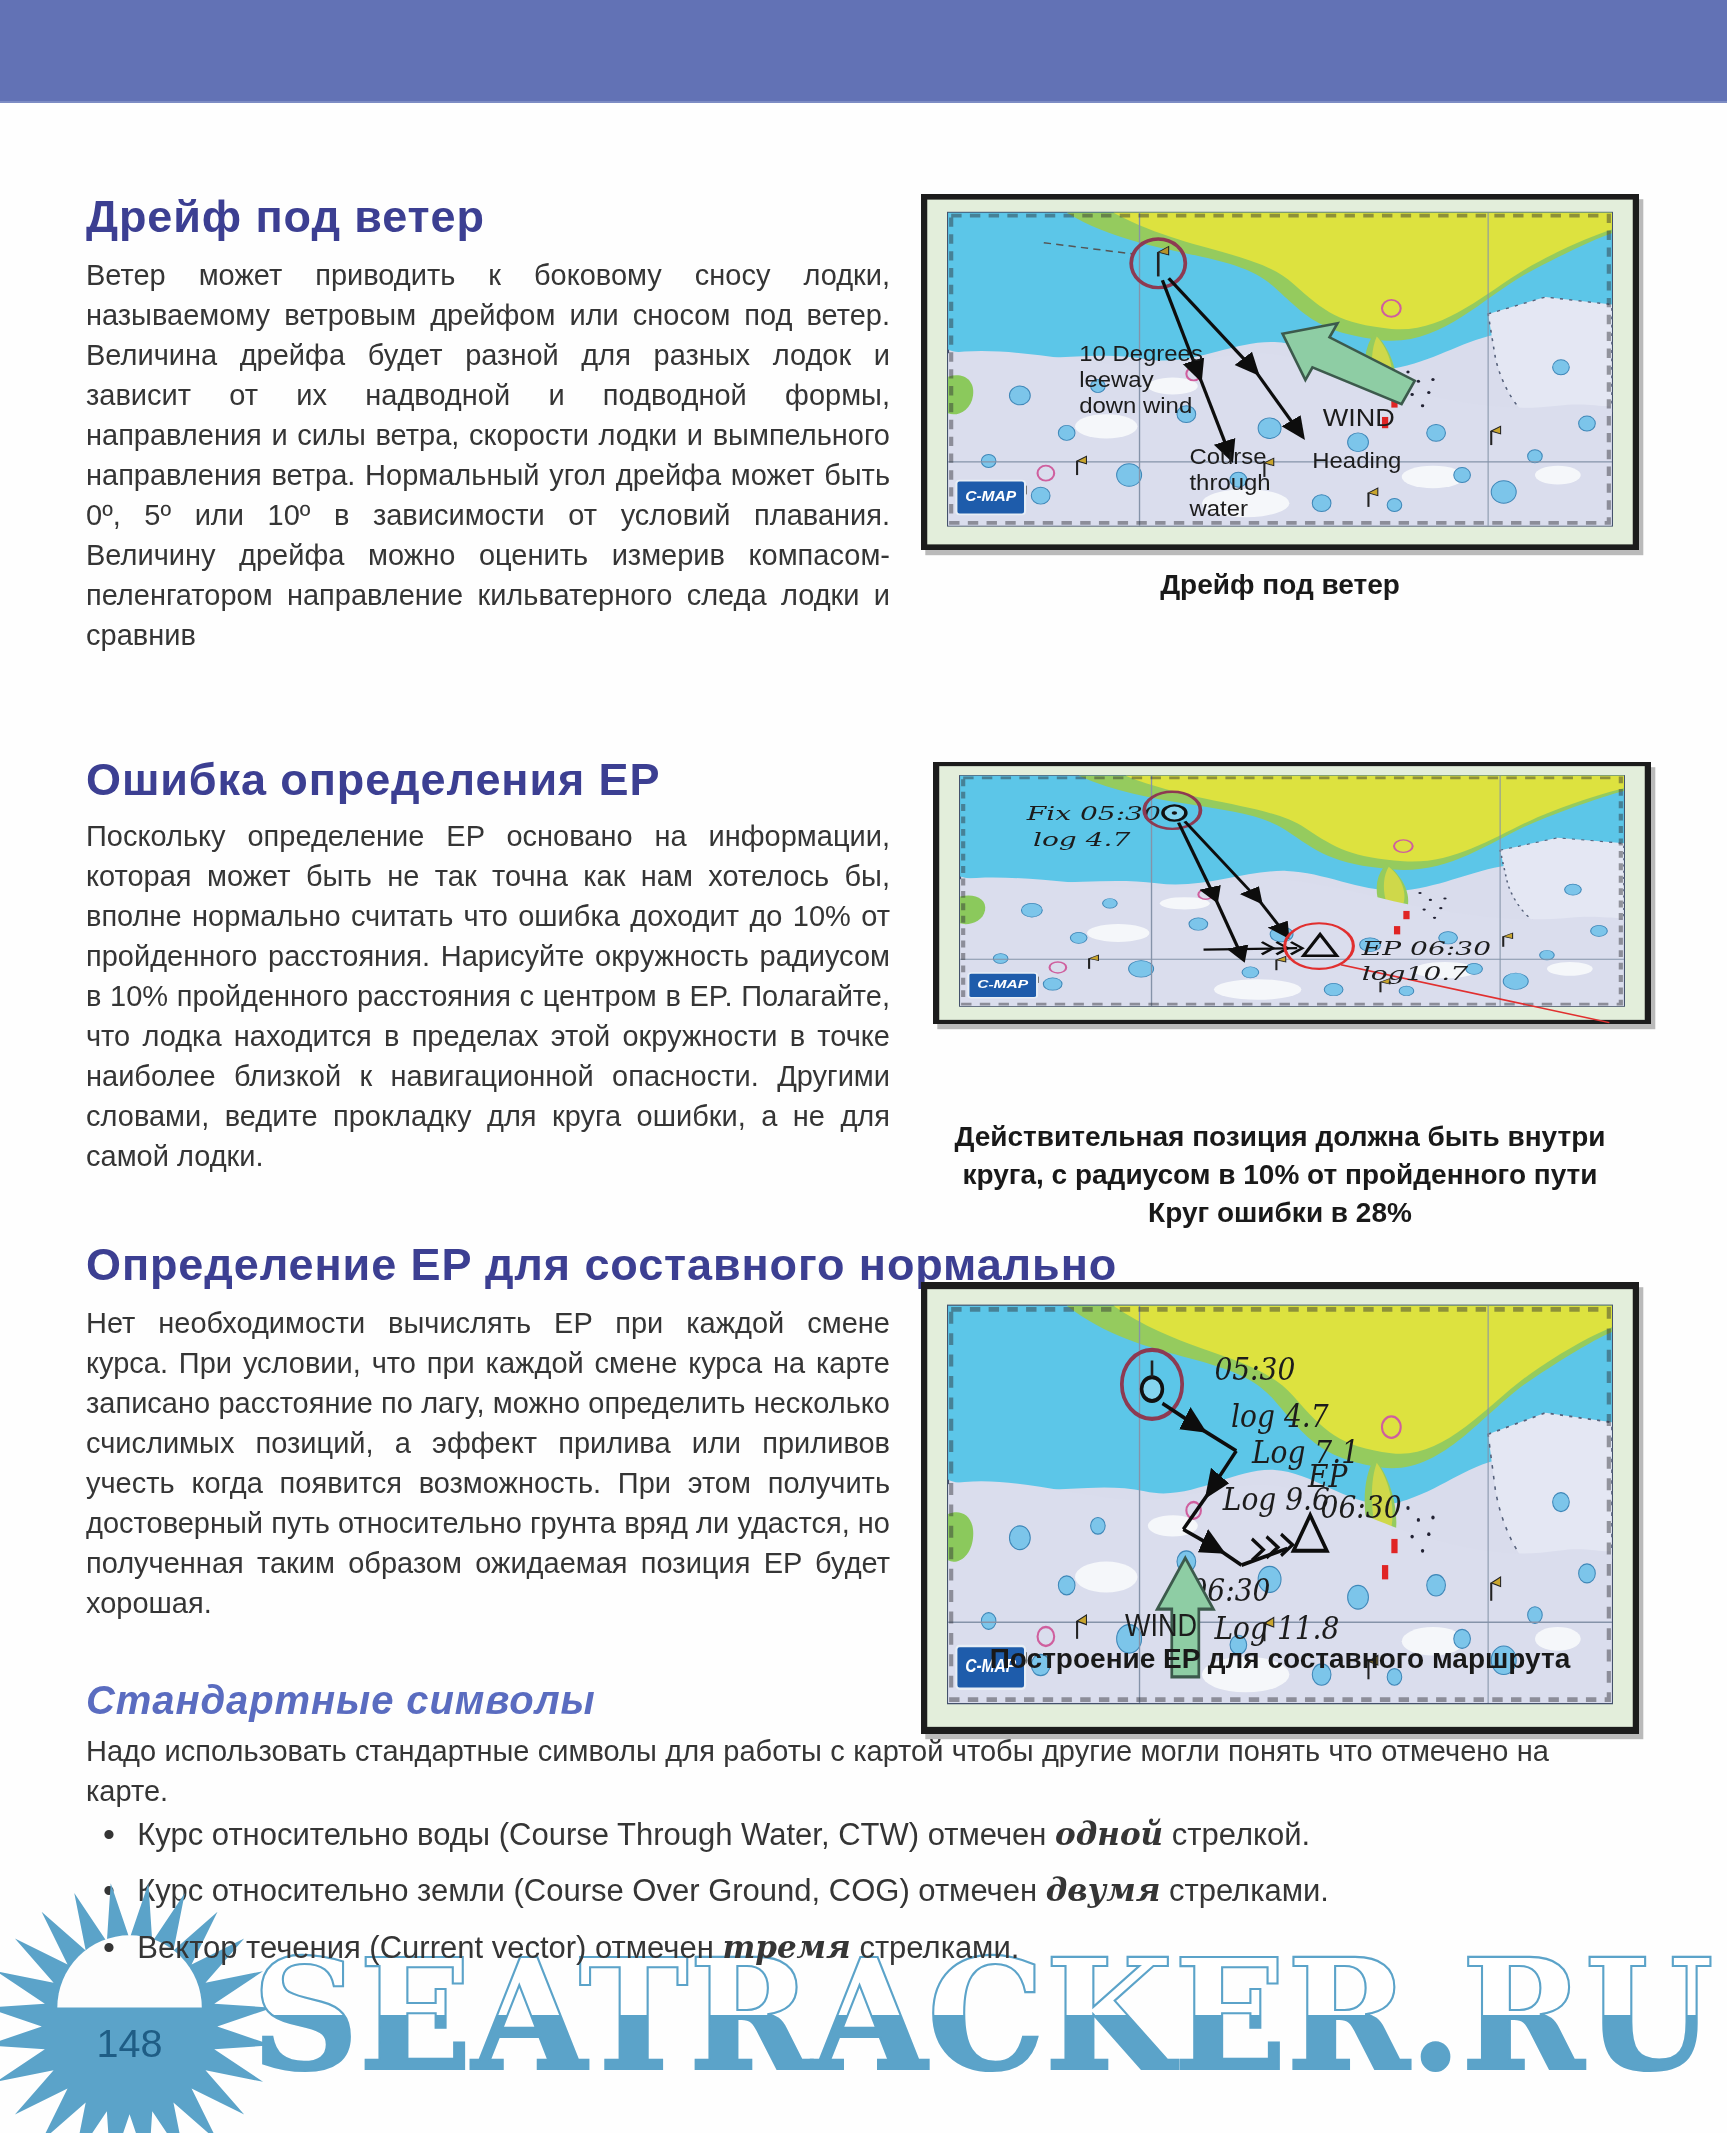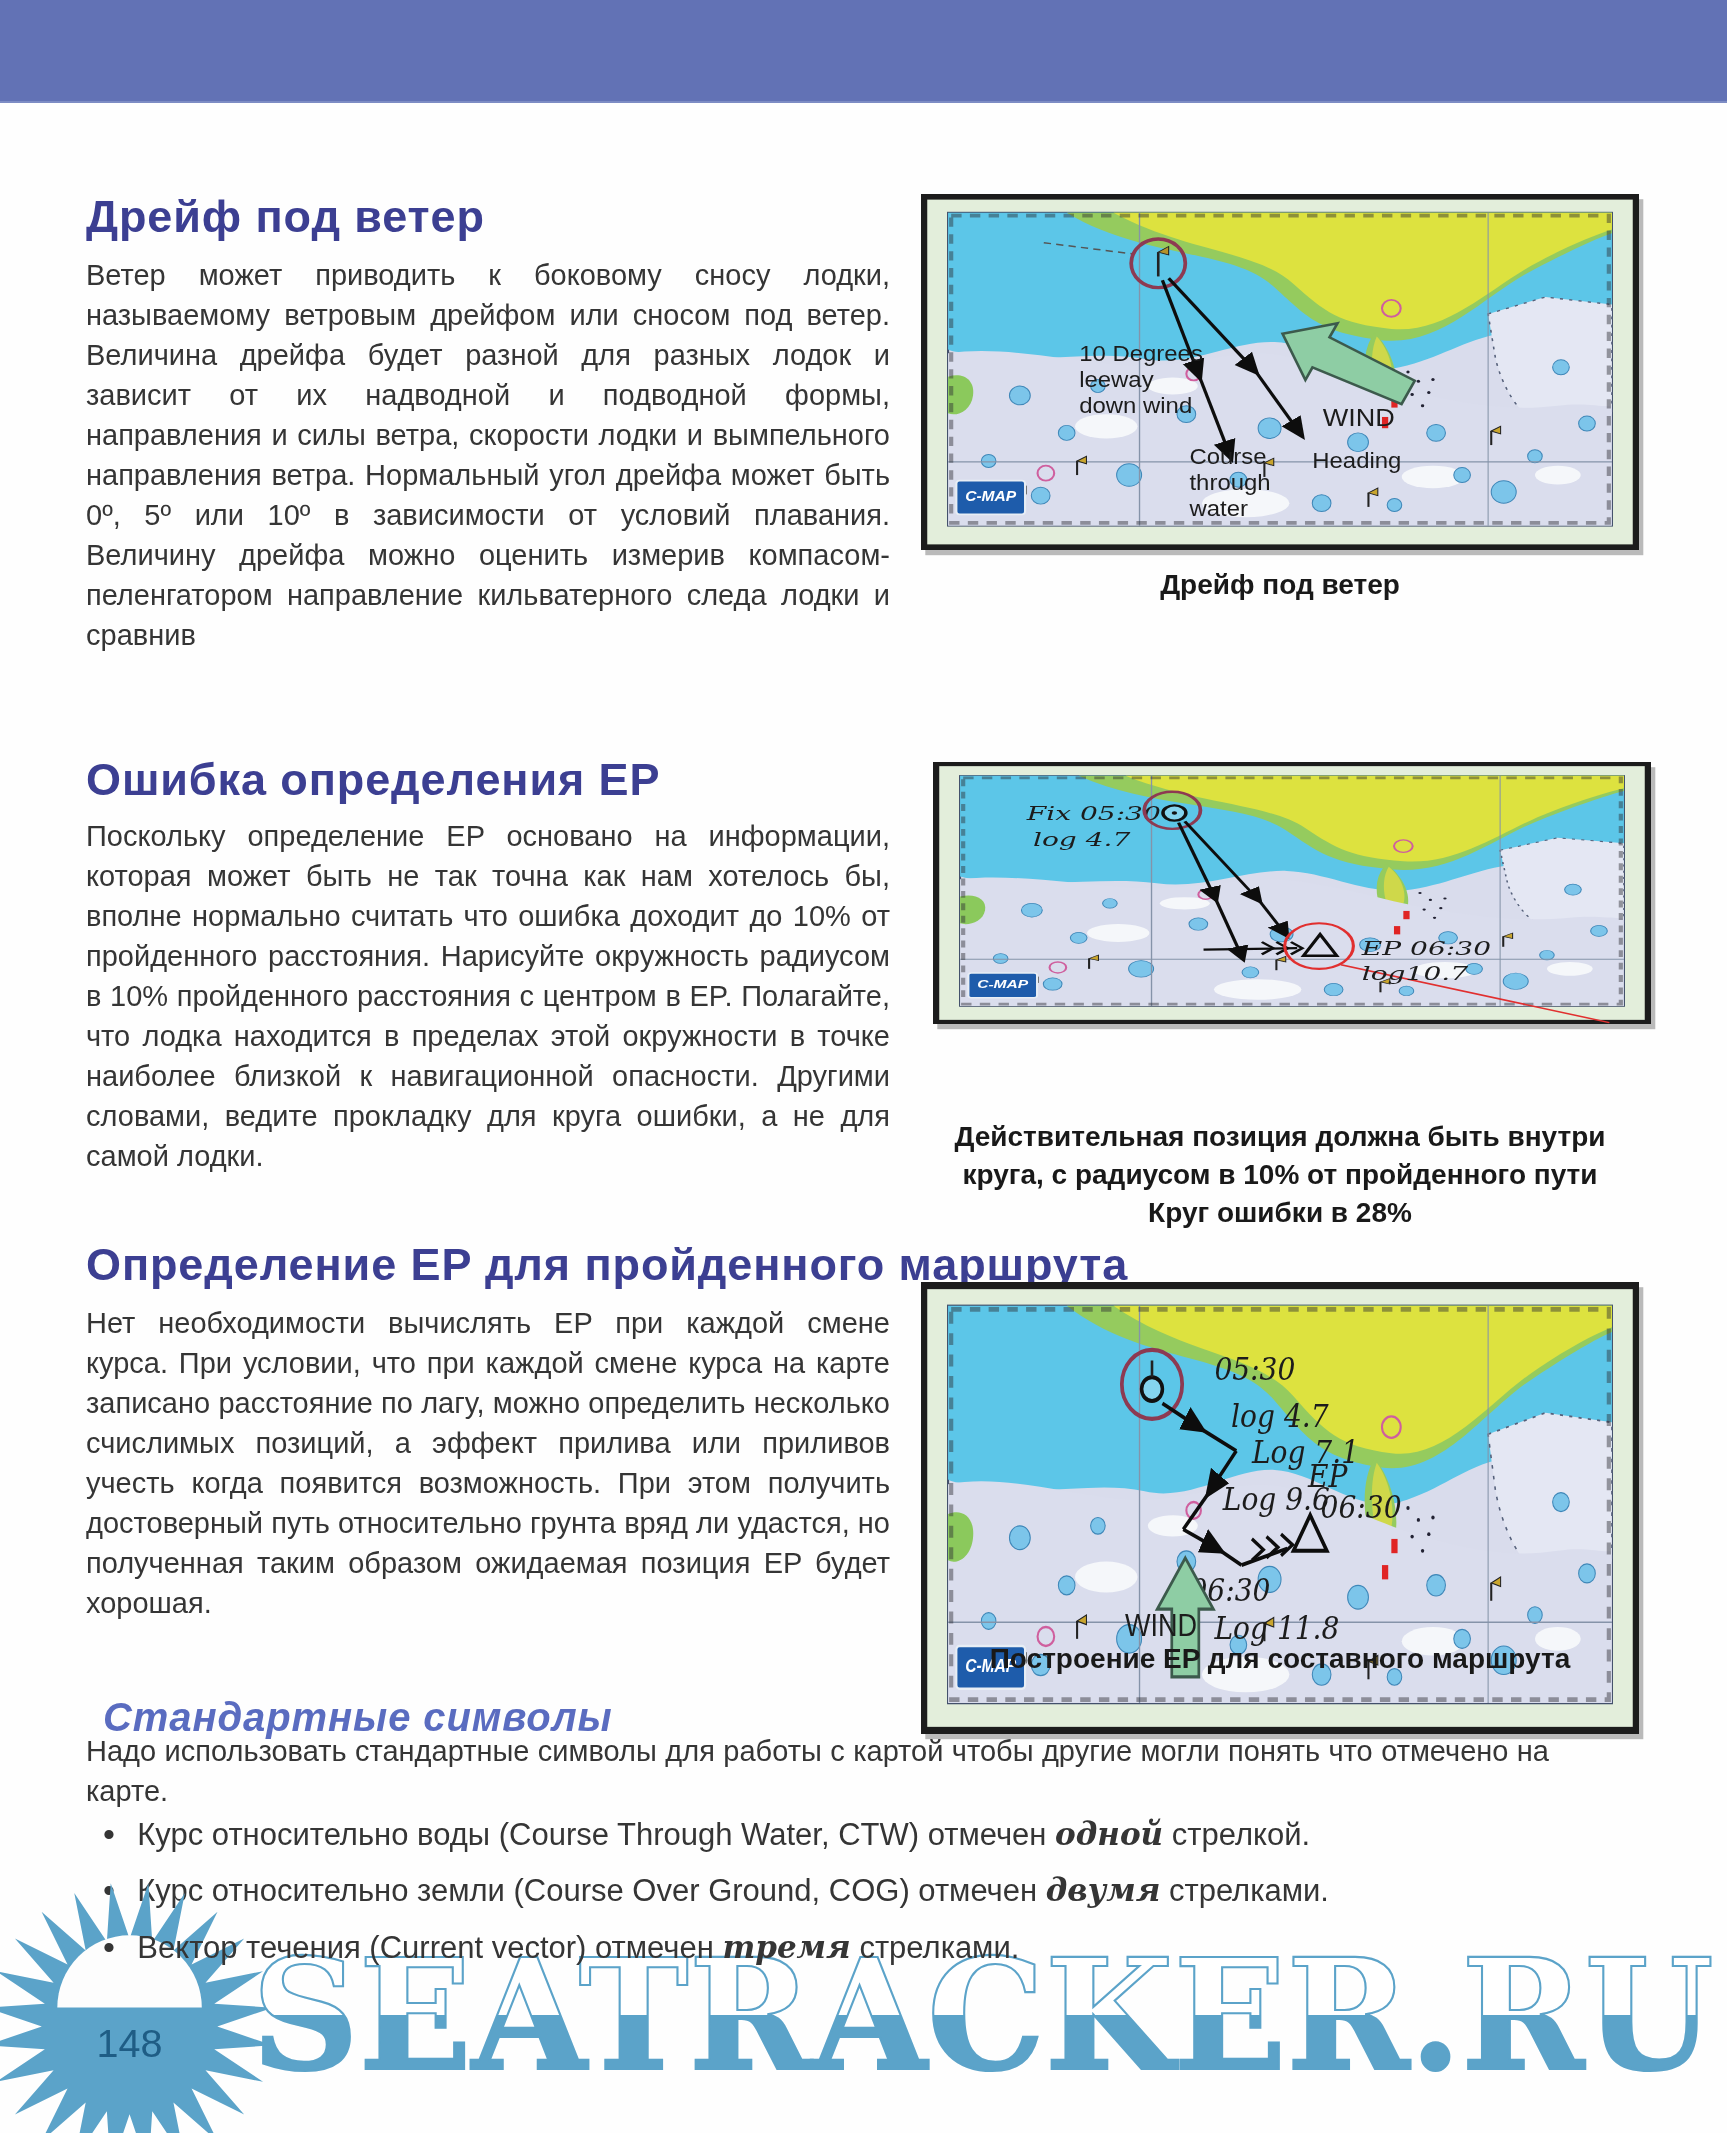--- a/index.html
+++ b/index.html
@@ -6,21 +6,21 @@
   .page{
     position:relative;width:1728px;height:2134px;margin:0 auto;
     background:#fefefe;overflow:hidden;
     font-family:"Liberation Sans",sans-serif;
   }
   .header-bar{position:absolute;left:0;top:0;width:1728px;height:101px;background:#6272b5;border-bottom:2.6px solid #7d8cc4;}
   .section-title{position:absolute;left:86px;margin:0;font-size:45px;font-weight:bold;color:#3c3f92;letter-spacing:0.9px;}
   .body-text{position:absolute;left:86px;font-size:29px;line-height:40px;color:#353535;text-align:justify;}
   .narrow{width:804px;}
   .wide{width:1463px;}
-  .sub-title{position:absolute;left:86px;margin:17px;font-size:40px;font-weight:bold;font-style:italic;color:#5a6cc0;letter-spacing:0.9px;}
+  .sub-title{position:absolute;left:86px;margin:0;font-size:40px;font-weight:bold;font-style:italic;color:#5a6cc0;letter-spacing:0.9px;}
   .bullet{position:absolute;left:103px;width:1514px;font-size:31px;color:#353535;}
   .bullet::before{content:"\2022";font-size:34px;margin-right:22.4px;position:relative;top:0.9px;}
   .bullet .em-word{font-family:"DejaVu Serif",serif;font-style:italic;font-weight:bold;}
   .map{position:absolute;left:921px;width:718px;box-shadow:4.3px 5.2px 0 rgba(30,30,30,.30);}
   .map svg{display:block;width:100%;height:100%;}
   .fig-caption{position:absolute;left:921px;width:718px;text-align:center;font-size:28px;line-height:38px;font-weight:bold;color:#191919;}
   
   .route{fill:none;stroke:#0d0d0d;stroke-width:3.2;}
   .dashline{stroke:#555;stroke-width:1.6;stroke-dasharray:7 5;}
   .maroon-ring{fill:none;stroke:#8d3a52;stroke-width:3.6;}
@@ -182,21 +182,21 @@
       <line class="err-leader" x1="392" y1="294" x2="650" y2="378"></line>
       <text class="hand" x="412" y="280">EP 06:30</text>
       <text class="hand" x="412" y="316">log10.7</text>
     </svg>
   </div>
   <div class="fig-caption" style="top:1118px;">
     <div>Действительная позиция должна быть внутри круга, с радиусом в 10% от пройденного пути</div>
     <div>Круг ошибки в 28%</div>
   </div>
 
-  <h1 class="section-title" style="top:1239px;">Определение EP для пройденного маршрута</h1>
+  <h1 class="section-title" style="top:1239px;">Определение EP для составного нормально</h1>
   <div class="body-text narrow" style="top:1303px;">Нет необходимости вычислять EP при каждой смене курса. При условии, что при каждой смене курса на карте записано расстояние по лагу, можно определить несколько счислимых позиций, а эффект прилива или приливов учесть когда появится возможность. При этом получить достоверный путь относительно грунта вряд ли удастся, но полученная таким образом ожидаемая позиция EP будет хорошая.</div>
 
   <div class="map" style="top:1282px;height:452px;">
     <svg viewBox="0 0 690 380" preserveAspectRatio="none">
       <use href="#chart-bg-def"></use>
       <circle class="maroon-ring" cx="222" cy="86" r="29"></circle>
       <g transform="translate(222,90)">
         <circle class="fixmark" r="10"></circle>
         <line y1="-10" y2="-24" stroke="#222" stroke-width="2.5"></line>
       </g>

